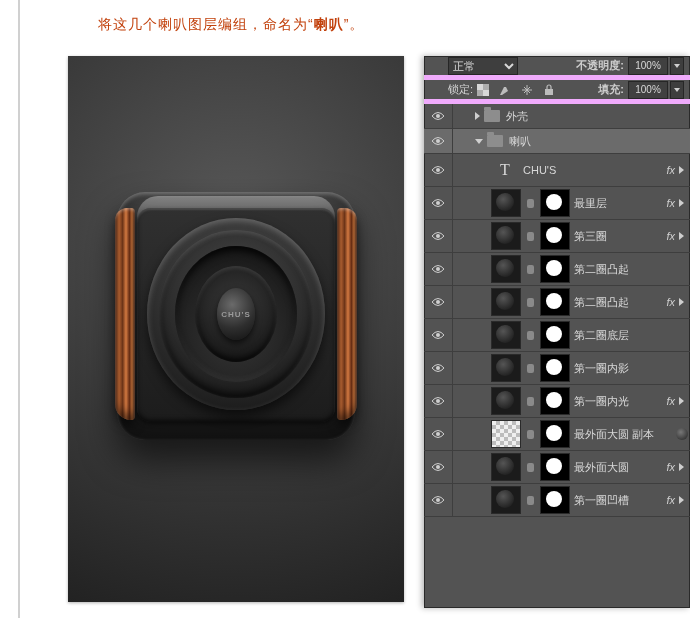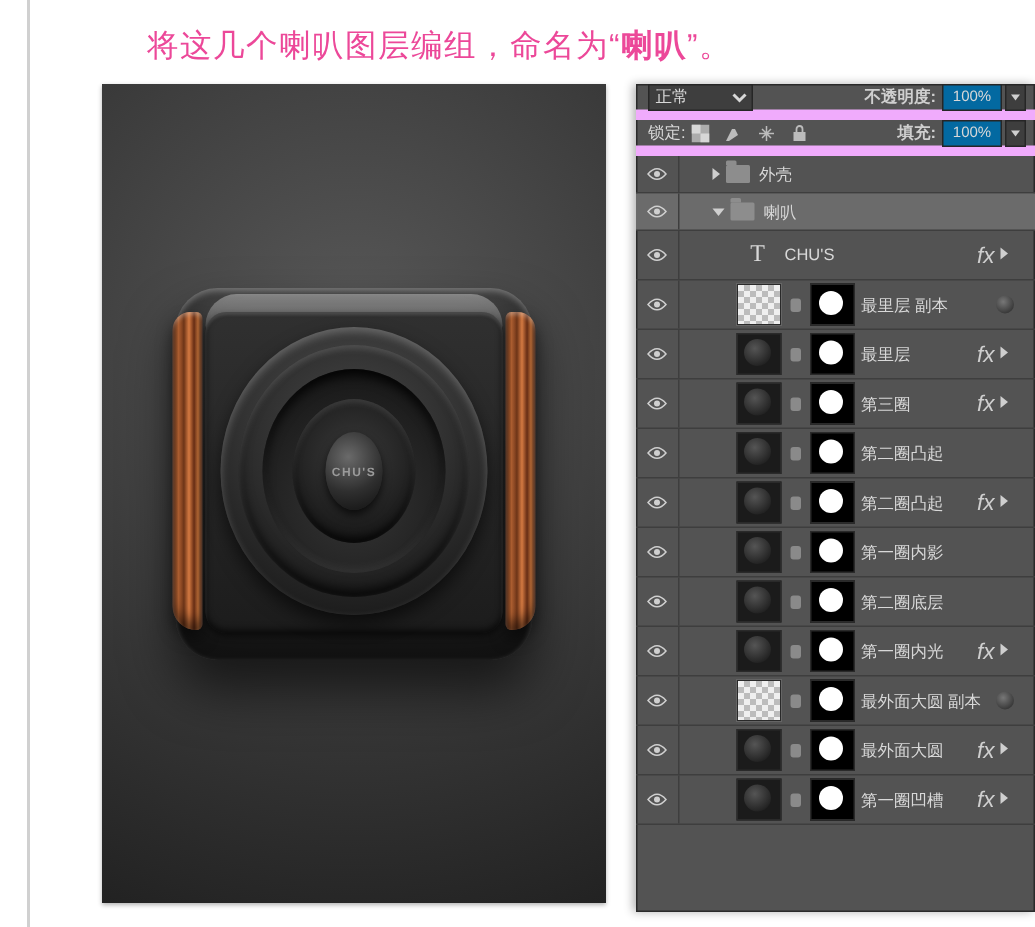--- a/index.html
+++ b/index.html
@@ -9,22 +9,22 @@
     height: 618px;
     font-family: "Microsoft YaHei", sans-serif;
     background: #fff;
     position: relative;
     overflow: hidden;
   }
   .caption {
     position: absolute;
     top: 16px;
     left: 98px;
-    font-size: 21px;
-    color: #ec4899;
+    font-size: 14px;
+    color: #c2410c;
     letter-spacing: 1px;
   }
   .caption .bold { font-weight: bold; }
   .left-border {
     position: absolute;
     top: 0;
     left: 18px;
     width: 2px;
     height: 618px;
     background: #d0d0d0;
@@ -125,35 +125,35 @@
     color: #d8d8d8;
     font-size: 11px;
     box-shadow: -2px 0 6px rgba(0,0,0,0.3), 0 0 0 1px #2a2a2a inset;
     display: flex;
     flex-direction: column;
   }
   .panel .row {
     display: flex;
     align-items: center;
     height: 24px;
-    border-bottom: 7px solid #f0abfc;
-    padding: 0 6px 0 8px;
+    border-bottom: 5px solid #f0abfc;
+    padding: 0 6px 0 24px;
     box-sizing: border-box;
   }
   .panel select.blend {
     background: #3e3e3e;
     color: #d8d8d8;
     border: 1px solid #262626;
     height: 18px;
     font-size: 11px;
     width: 70px;
   }
   .panel .row .lbl { margin-left: auto; margin-right: 4px; color: #cfcfcf; font-weight: bold; }
   .panel .pct-box {
-    background: #0369a1;
+    background: #404040;
     border: 1px solid #262626;
     width: 38px;
     height: 16px;
     display: inline-flex;
     align-items: center;
     justify-content: center;
     font-size: 10px;
     margin-right: 2px;
   }
   .arrow-btn {
@@ -179,21 +179,21 @@
   .layers-scroll {
     flex: 1;
     overflow: hidden;
   }
   .layer-row {
     display: flex;
     align-items: center;
     height: 32px;
     border-bottom: 1px solid #3e3e3e;
     position: relative;
-    padding-right: 14px;
+    padding-right: 2px;
   }
   .layer-row.grp { height: 24px; }
   .layer-row .col-eye {
     width: 28px;
     display: flex;
     align-items: center;
     justify-content: center;
     border-right: 1px solid #3e3e3e;
     align-self: stretch;
     cursor: pointer;
@@ -238,21 +238,21 @@
   .mask {
     width: 28px; height: 26px; margin-left: 4px; margin-right: 4px; flex-shrink: 0;
     background: #000; border: 1px solid #2a2a2a; position: relative;
   }
   .mask:after {
     content: ""; position: absolute; top: 4px; left: 5px; width: 16px; height: 16px;
     background: #fff; border-radius: 50%;
   }
   .chain { width: 7px; height: 9px; background: #8a8a8a; border-radius: 2px; margin: 0 2px; flex-shrink:0; }
   .layer-name { flex: 1; white-space: nowrap; overflow: hidden; text-overflow: ellipsis; }
-  .fx { font-style: italic; color: #cfcfcf; margin-left: 4px; font-size: 15px; }
+  .fx { font-style: italic; color: #cfcfcf; margin-left: 4px; font-size: 11px; }
   .fx-arrow { margin-left: 4px; }
   .so { width: 12px; height: 12px; border-radius: 50%;
         background: radial-gradient(circle at 40% 35%, #777, #222);
         margin-left: 4px; flex-shrink: 0; }
   .selected { background: #6b6b6b; }
 </style>
 </head>
 <body>
 
 <div class="left-border"></div>
@@ -362,34 +362,20 @@
           <span class="fx-arrow"><span class="tri closed"></span></span>
         </div>
         <div class="layer-row">
           <div class="col-eye">
             <svg class="eye-svg" viewBox="0 0 14 10">
               <path d="M1 5 Q7 -2 13 5 Q7 12 1 5 Z" fill="none" stroke="#cfcfcf" stroke-width="1"></path>
               <circle cx="7" cy="5" r="2" fill="#cfcfcf"></circle>
             </svg>
           </div>
           <span class="indent" style="min-width:38px"></span>
-          <span class="thumb trans"></span>
-          <span class="chain"></span>
-          <span class="mask"></span>
-          <span class="layer-name">最里层 副本</span>
-          <span class="so"></span>
-        </div>
-        <div class="layer-row">
-          <div class="col-eye">
-            <svg class="eye-svg" viewBox="0 0 14 10">
-              <path d="M1 5 Q7 -2 13 5 Q7 12 1 5 Z" fill="none" stroke="#cfcfcf" stroke-width="1"></path>
-              <circle cx="7" cy="5" r="2" fill="#cfcfcf"></circle>
-            </svg>
-          </div>
-          <span class="indent" style="min-width:38px"></span>
           <span class="thumb circle"></span>
           <span class="chain"></span>
           <span class="mask"></span>
           <span class="layer-name">最里层</span>
           <span class="fx">fx</span>
           <span class="fx-arrow"><span class="tri closed"></span></span>
         </div>
         <div class="layer-row">
           <div class="col-eye">
             <svg class="eye-svg" viewBox="0 0 14 10">
@@ -437,34 +423,34 @@
           <div class="col-eye">
             <svg class="eye-svg" viewBox="0 0 14 10">
               <path d="M1 5 Q7 -2 13 5 Q7 12 1 5 Z" fill="none" stroke="#cfcfcf" stroke-width="1"></path>
               <circle cx="7" cy="5" r="2" fill="#cfcfcf"></circle>
             </svg>
           </div>
           <span class="indent" style="min-width:38px"></span>
           <span class="thumb circle"></span>
           <span class="chain"></span>
           <span class="mask"></span>
+          <span class="layer-name">第二圈底层</span>
+        </div>
+        <div class="layer-row">
+          <div class="col-eye">
+            <svg class="eye-svg" viewBox="0 0 14 10">
+              <path d="M1 5 Q7 -2 13 5 Q7 12 1 5 Z" fill="none" stroke="#cfcfcf" stroke-width="1"></path>
+              <circle cx="7" cy="5" r="2" fill="#cfcfcf"></circle>
+            </svg>
+          </div>
+          <span class="indent" style="min-width:38px"></span>
+          <span class="thumb circle"></span>
+          <span class="chain"></span>
+          <span class="mask"></span>
           <span class="layer-name">第一圈内影</span>
-        </div>
-        <div class="layer-row">
-          <div class="col-eye">
-            <svg class="eye-svg" viewBox="0 0 14 10">
-              <path d="M1 5 Q7 -2 13 5 Q7 12 1 5 Z" fill="none" stroke="#cfcfcf" stroke-width="1"></path>
-              <circle cx="7" cy="5" r="2" fill="#cfcfcf"></circle>
-            </svg>
-          </div>
-          <span class="indent" style="min-width:38px"></span>
-          <span class="thumb circle"></span>
-          <span class="chain"></span>
-          <span class="mask"></span>
-          <span class="layer-name">第二圈底层</span>
         </div>
         <div class="layer-row">
           <div class="col-eye">
             <svg class="eye-svg" viewBox="0 0 14 10">
               <path d="M1 5 Q7 -2 13 5 Q7 12 1 5 Z" fill="none" stroke="#cfcfcf" stroke-width="1"></path>
               <circle cx="7" cy="5" r="2" fill="#cfcfcf"></circle>
             </svg>
           </div>
           <span class="indent" style="min-width:38px"></span>
           <span class="thumb circle"></span>

